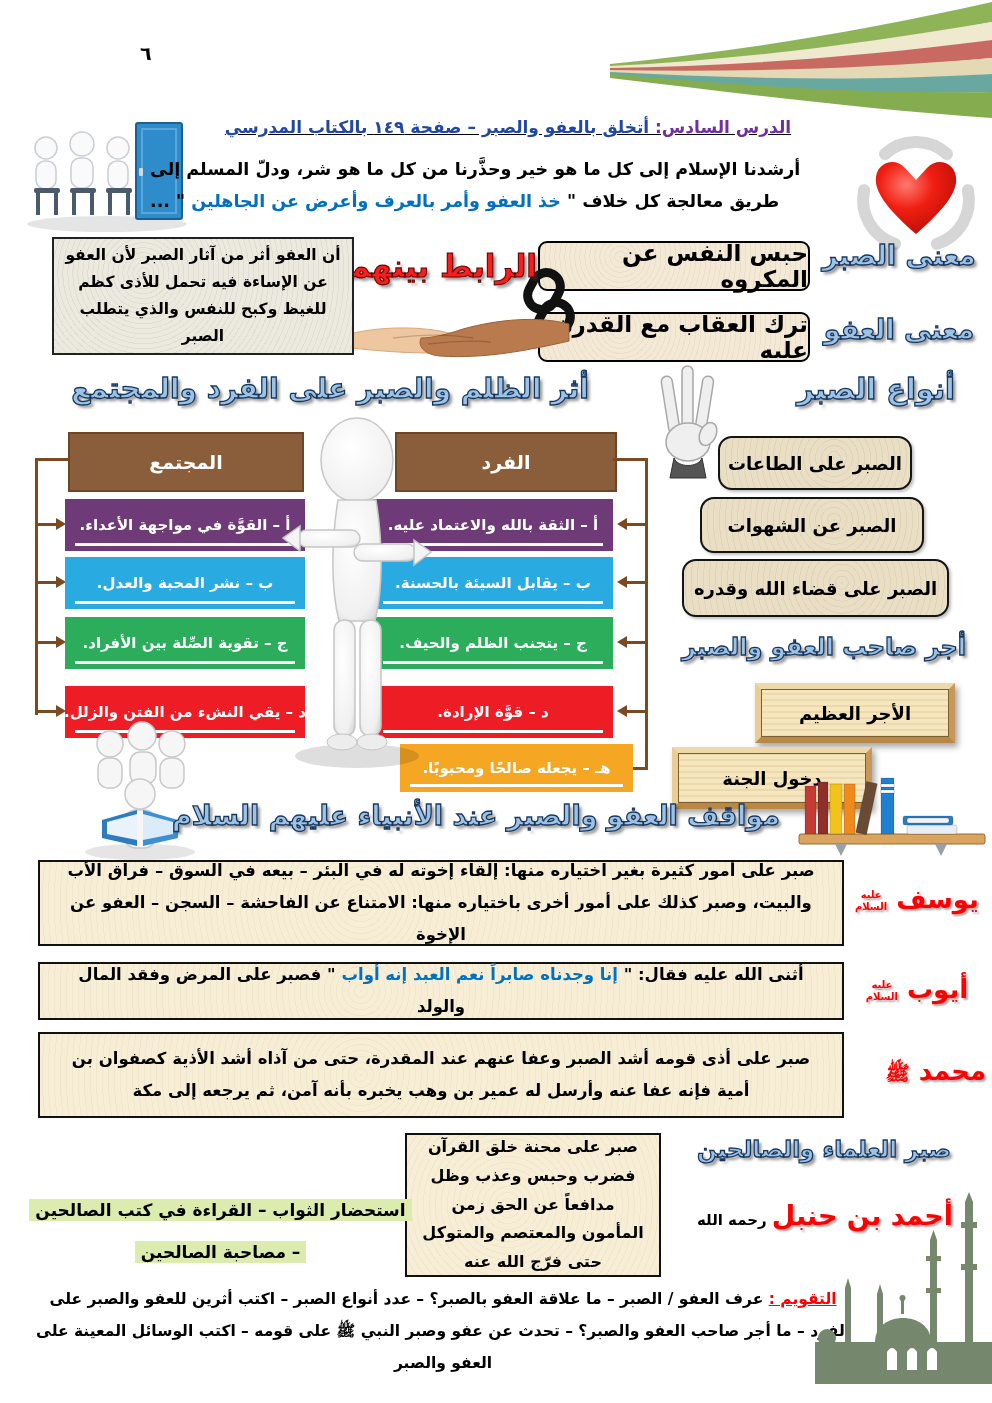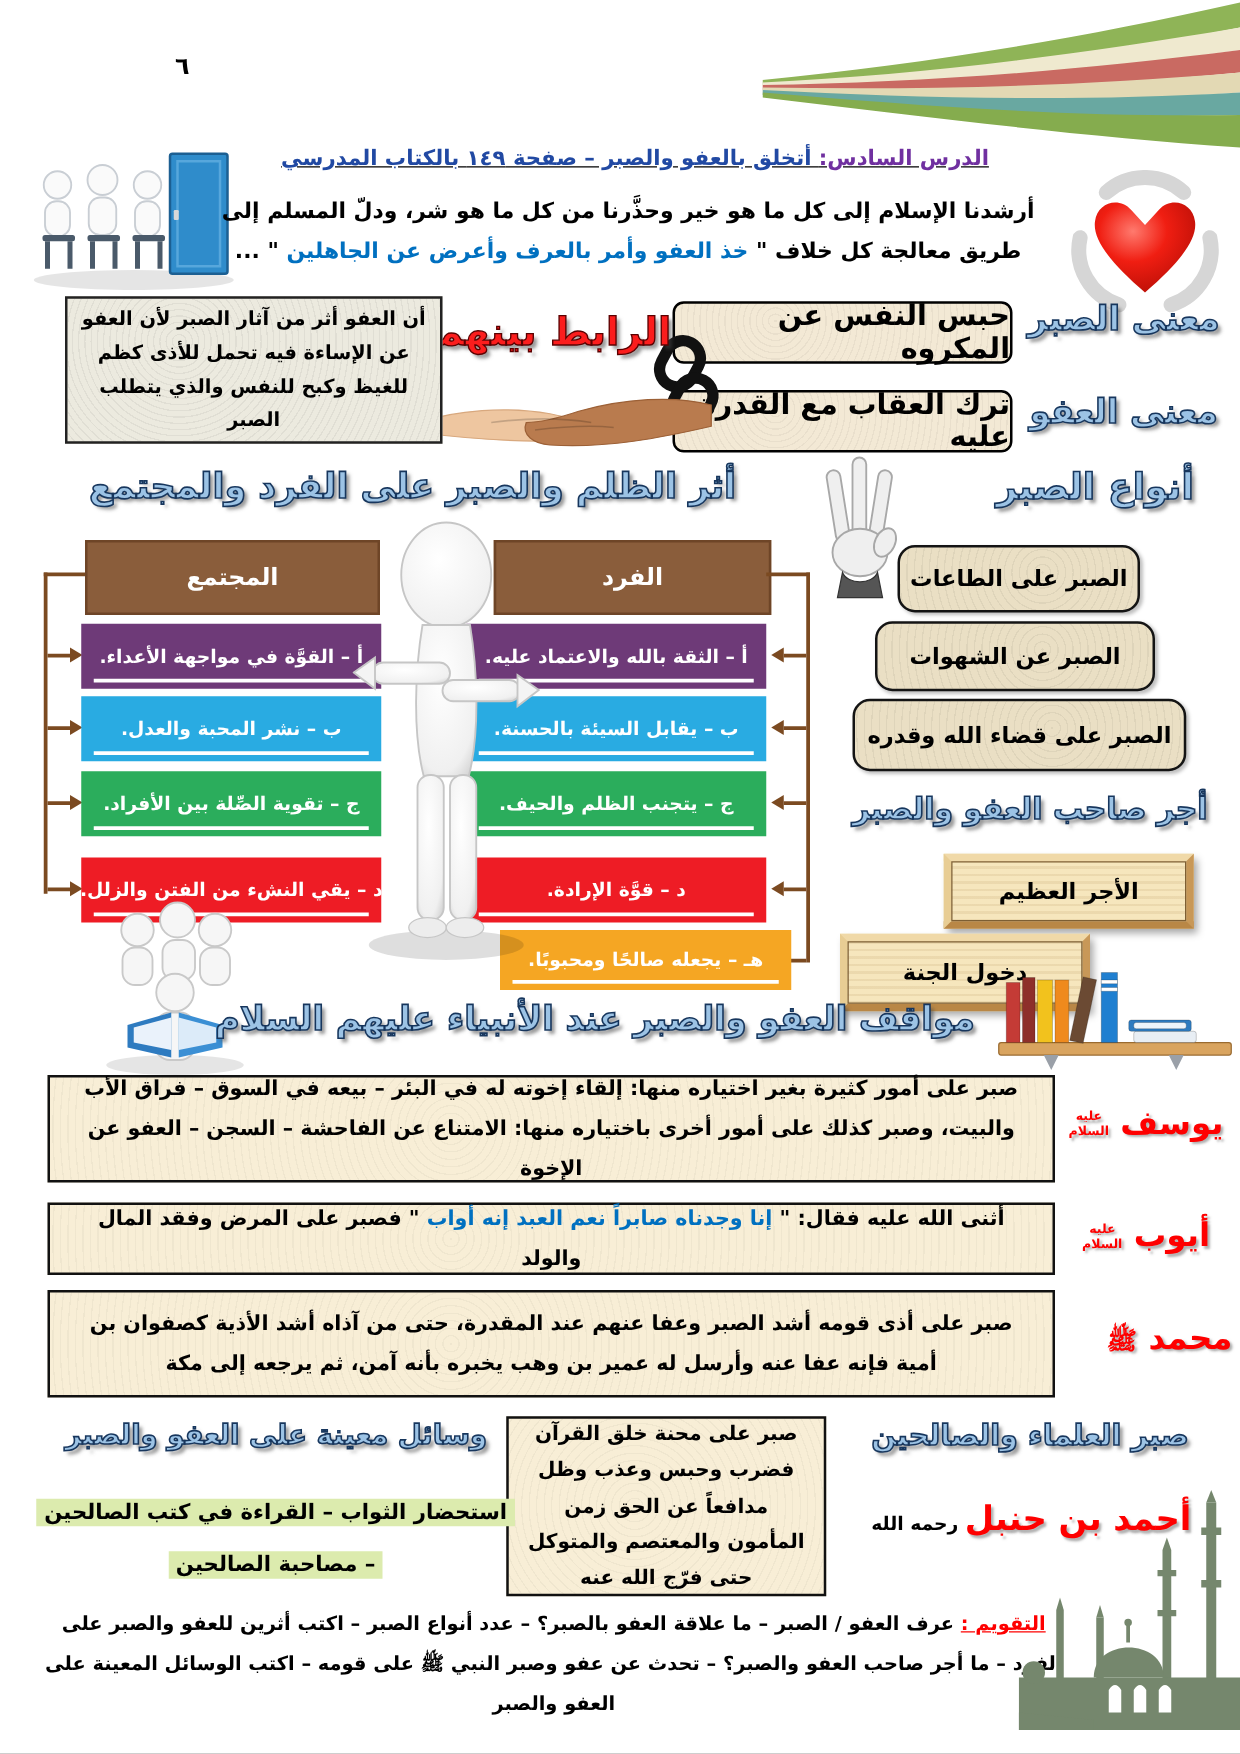--- a/index.html
+++ b/index.html
@@ -96,21 +96,21 @@
   .honorific-small{
     display:inline-block; font-size:10px; line-height:1.15; max-width:32px;
     vertical-align:middle; white-space:normal; text-align:center;
   }
   .highlight{background:#dcebae; padding:1px 6px;}
 
   .title-line{font-weight:bold; font-size:17px; text-decoration:underline; white-space:nowrap;}
   .lesson-label{color:#7030a0;}
   .lesson-rest{color:#2149a3;margin-left:16px;}
 
-  .intro-text{font-weight:bold; font-size:17.5px; line-height:1.85; color:#000; text-align:center;}
+  .intro-text{font-weight:bold; font-size:17.5px; line-height:1.85; color:#000; text-align:left;}
 
   .eval-text{font-weight:bold; font-size:15.5px; line-height:2.05; text-align:center; color:#000;}
   .eval-label{color:#fe0000; text-decoration:underline;}
 </style>
 </head>
 <body>
 
 <div class="page">
 
   <svg class="abs" style="right:0; top:0; width:382px; height:130px;" viewBox="0 0 382 130">
@@ -391,21 +391,20 @@
 
   <div class="abs wordart-blue center" style="left:660px; top:1136px; width:328px; font-size:23px;">صبر العلماء والصالحين</div>
   <div class="abs" style="left:670px; top:1200px; width:310px; text-align:center; white-space:nowrap;">
     <span class="red-label" style="font-size:27px;text-align:center;">أحمد بن حنبل</span>
     <span class="bold" style="font-size:15px; color:#000;">رحمه الله</span>
   </div>
   <div class="abs story-box" style="left:405px; top:1133px; width:256px; height:144px; font-size:16px; line-height:1.8;">
     <span>صبر على محنة خلق القرآن فضرب وحبس وعذب وظل مدافعاً عن الحق زمن المأمون والمعتصم والمتوكل حتى فرّج الله عنه</span>
   </div>
 
-  <div class="abs wordart-blue center" style="left:40px; top:1136px; width:362px; font-size:22px;">وسائل معينة على العفو والصبر</div>
   <div class="abs bold center" style="left:28px; top:1200px; width:385px; font-size:17px;">
     <span class="highlight">استحضار الثواب – القراءة في كتب الصالحين</span>
   </div>
   <div class="abs bold center" style="left:28px; top:1242px; width:385px; font-size:17px;">
     <span class="highlight">– مصاحبة الصالحين</span>
   </div>
 
   <div class="abs eval-text" style="left:28px; top:1284px; width:830px;">
     <span class="eval-label">التقويم :</span><span> عرف العفو / الصبر –  ما علاقة العفو بالصبر؟ – عدد أنواع الصبر – اكتب أثرين للعفو والصبر على الفرد – ما أجر صاحب العفو والصبر؟ – تحدث عن عفو وصبر النبي ﷺ على قومه – اكتب الوسائل المعينة على العفو والصبر</span>
   </div>

